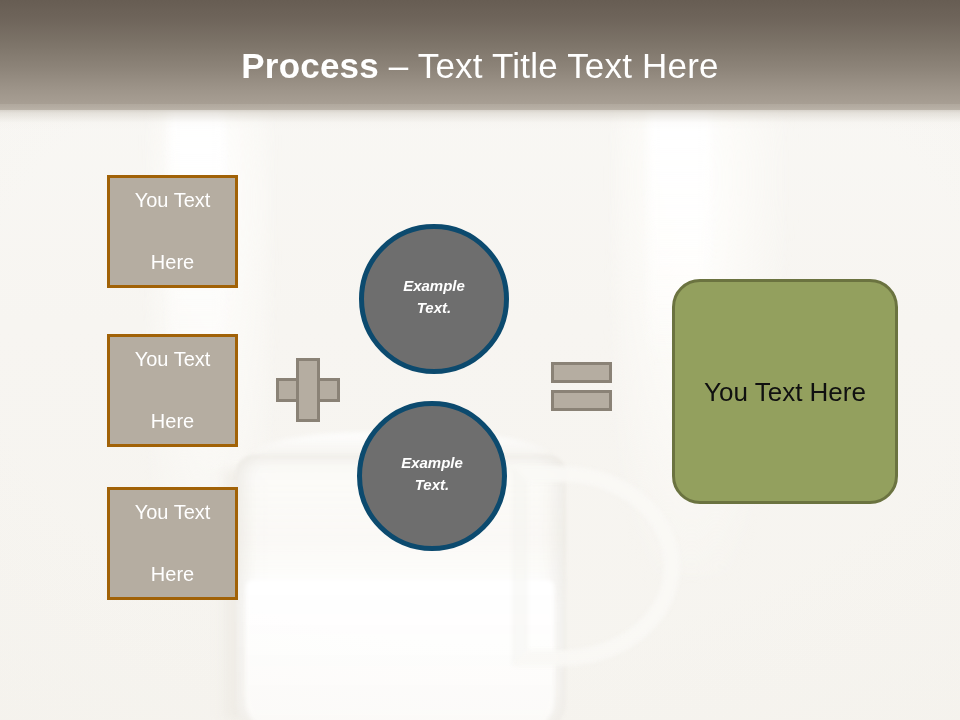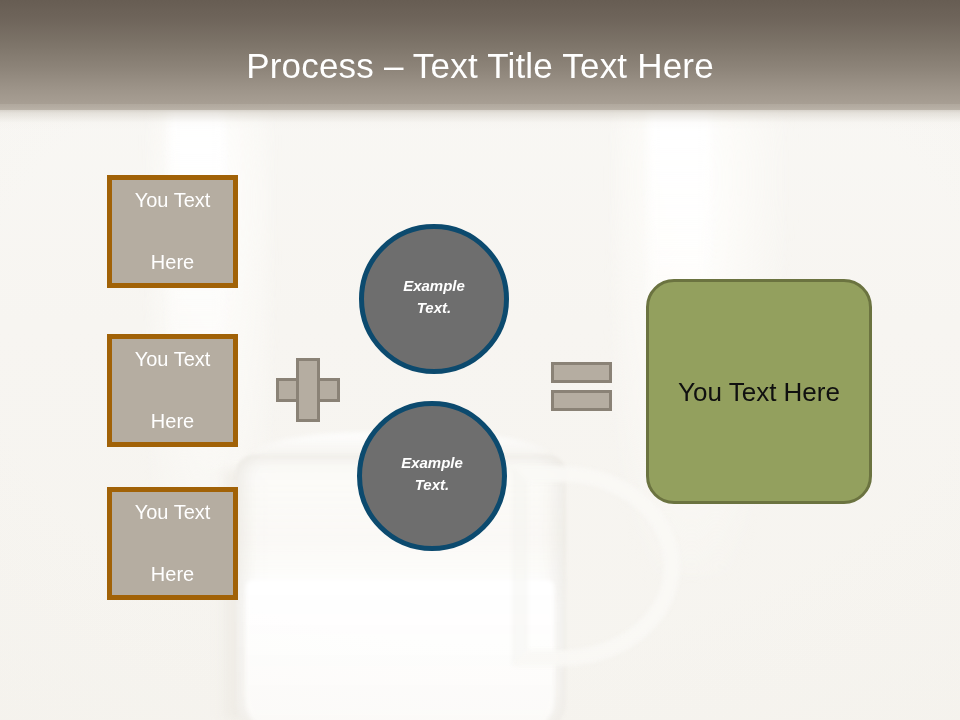--- a/index.html
+++ b/index.html
@@ -189,30 +189,30 @@
     left: 0;
     top: 46px;
     width: 960px;
     text-align: center;
     color: #ffffff;
     font-size: 35px;
     line-height: 40px;
     letter-spacing: 0.2px;
     white-space: nowrap;
   }
-  .title-strong { font-weight: normal; }
+  .title-strong { font-weight: bold; }
   .title-rest   { font-weight: 300; }
 
   
   .input-box {
     position: absolute;
     width: 131px;
     height: 113px;
     background: #b5ada1;
-    border: 5px solid #a16207;
+    border: 3px solid #a16207;
     box-sizing: border-box;
     color: #ffffff;
     font-size: 20px;
     line-height: 31px;
     text-align: center;
     display: flex;
     align-items: center;
     justify-content: center;
   }
   .input-box span { display: block; width: 100%; }
@@ -281,21 +281,21 @@
     background: #b5ada1;
     border: 3px solid #8a8276;
     box-sizing: border-box;
   }
   .equals-sign .eq-bar-top    { top: 0; }
   .equals-sign .eq-bar-bottom { top: 28px; }
 
   
   .result-box {
     position: absolute;
-    left: 646px;
+    left: 672px;
     top: 279px;
     width: 226px;
     height: 225px;
     background: #93a05e;
     border: 3px solid #6b7340;
     border-radius: 28px;
     box-sizing: border-box;
     color: #101010;
     font-size: 26px;
     line-height: 32px;

